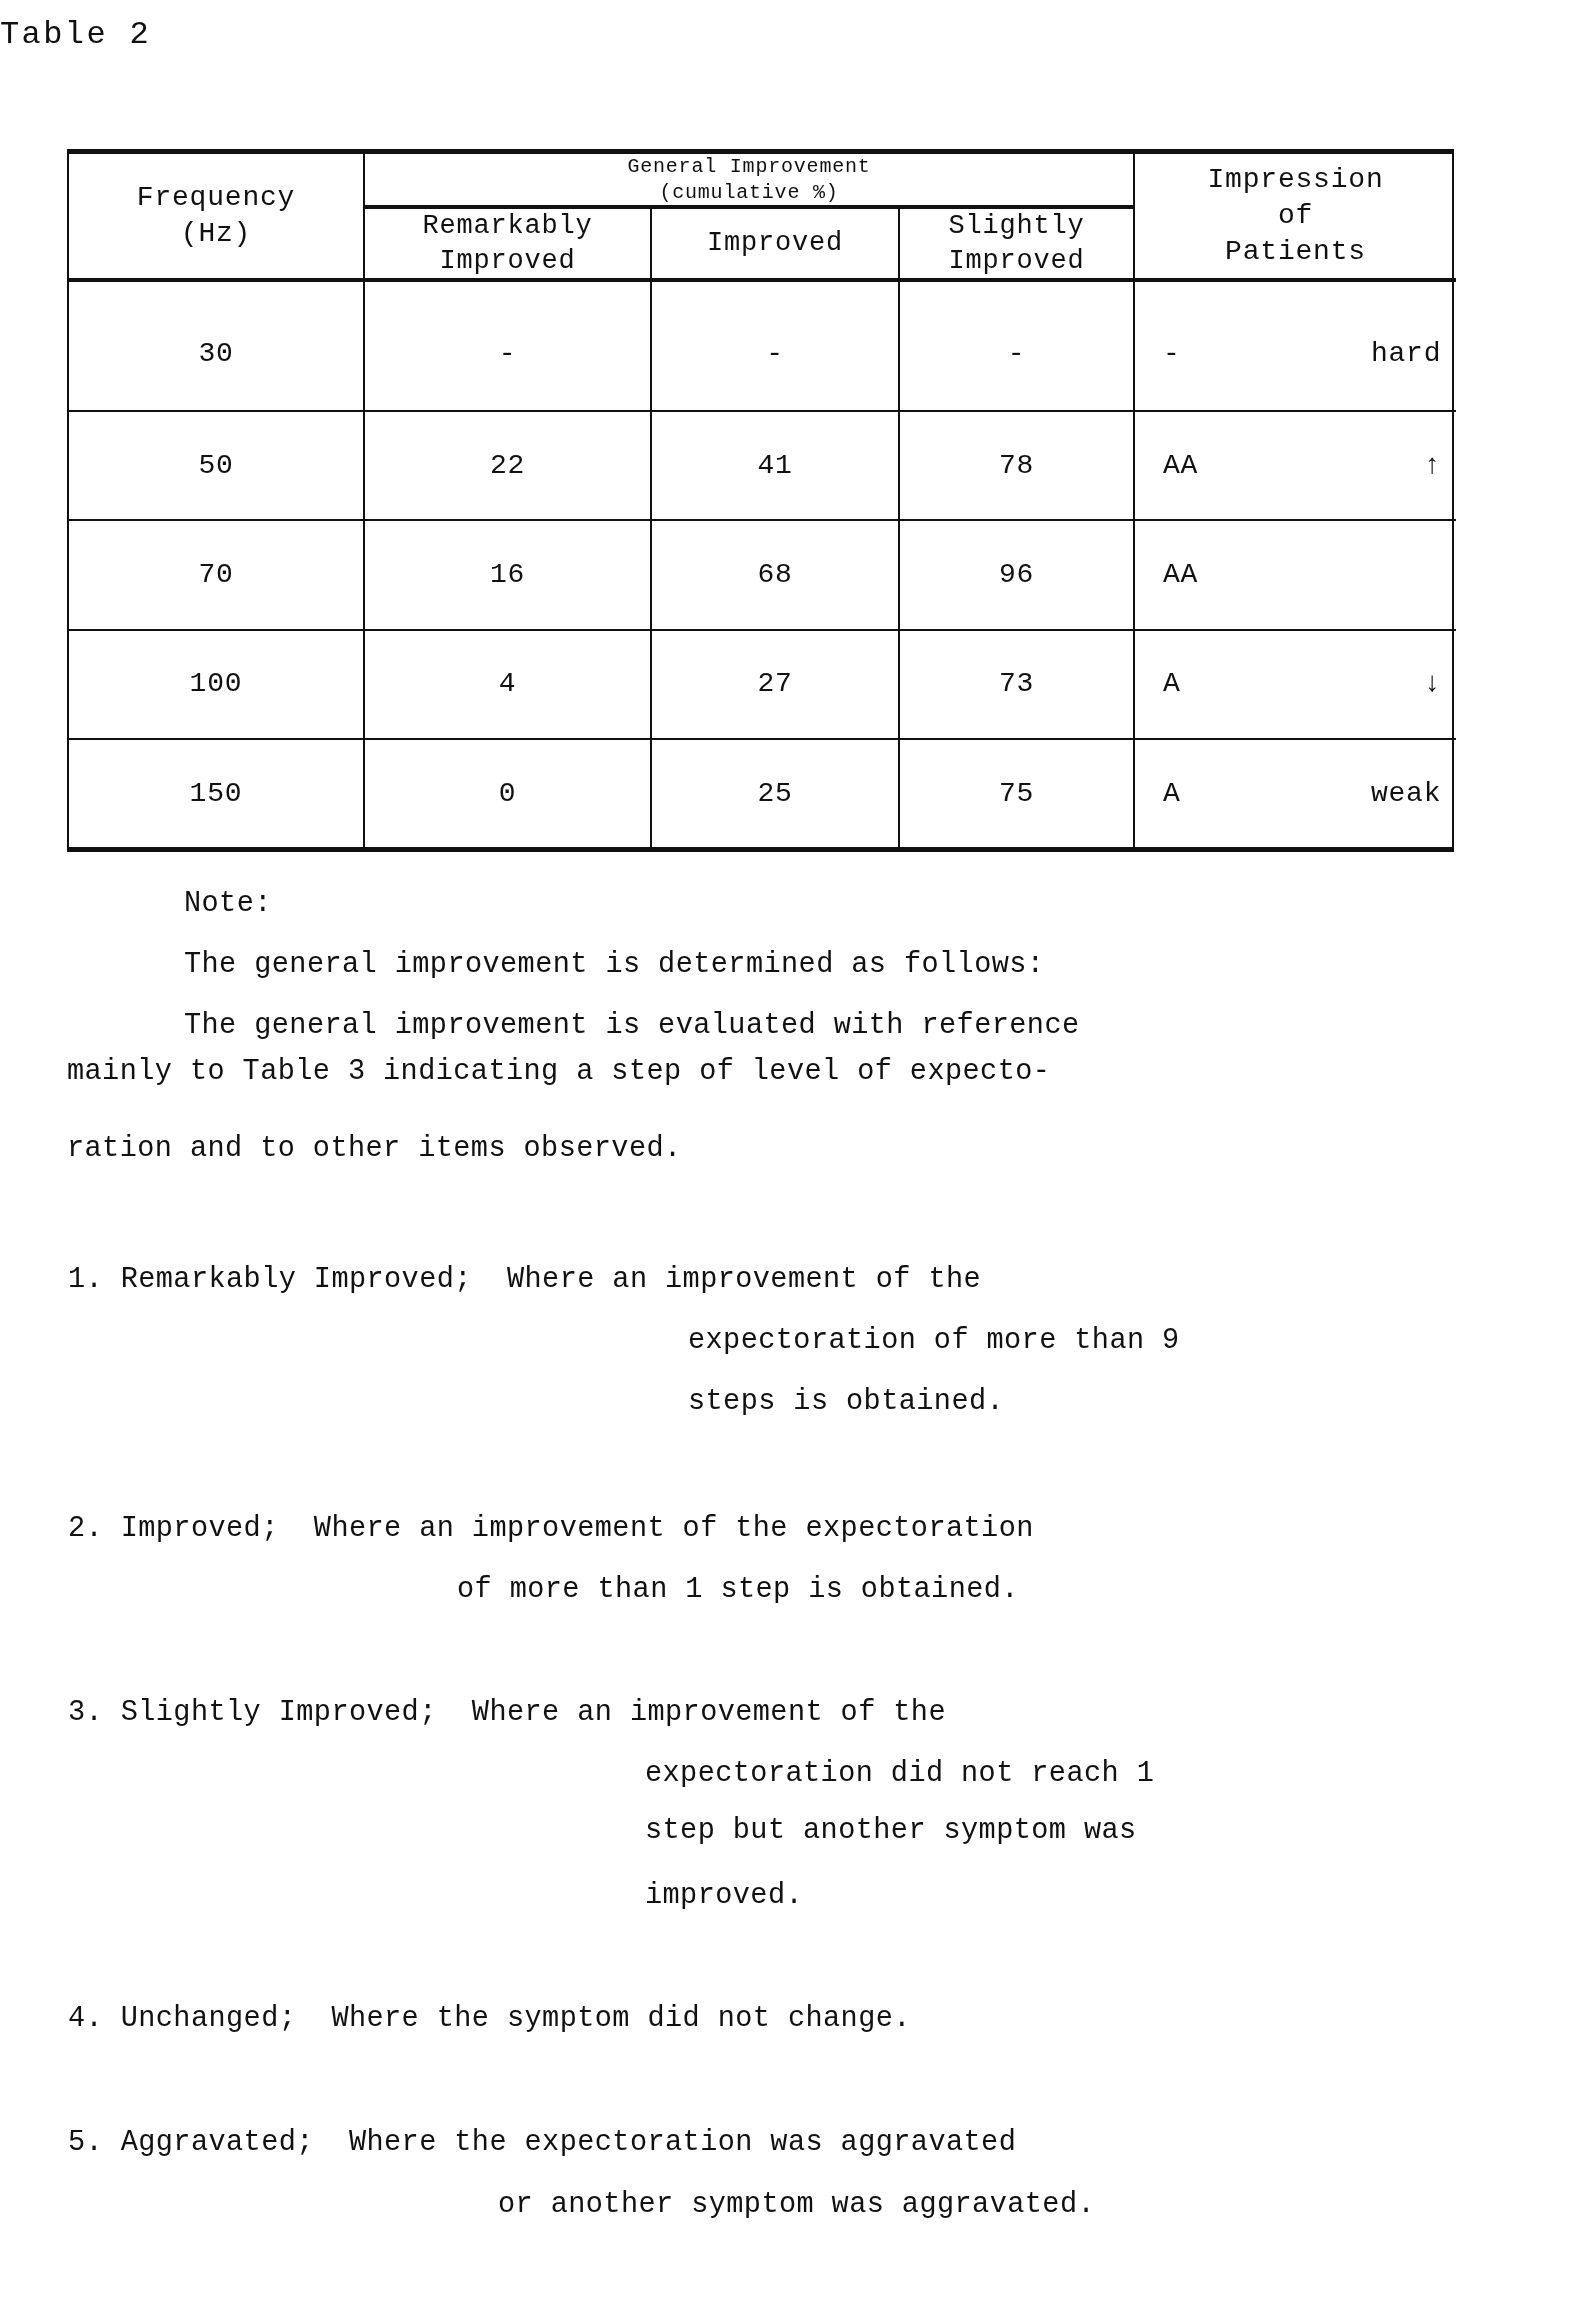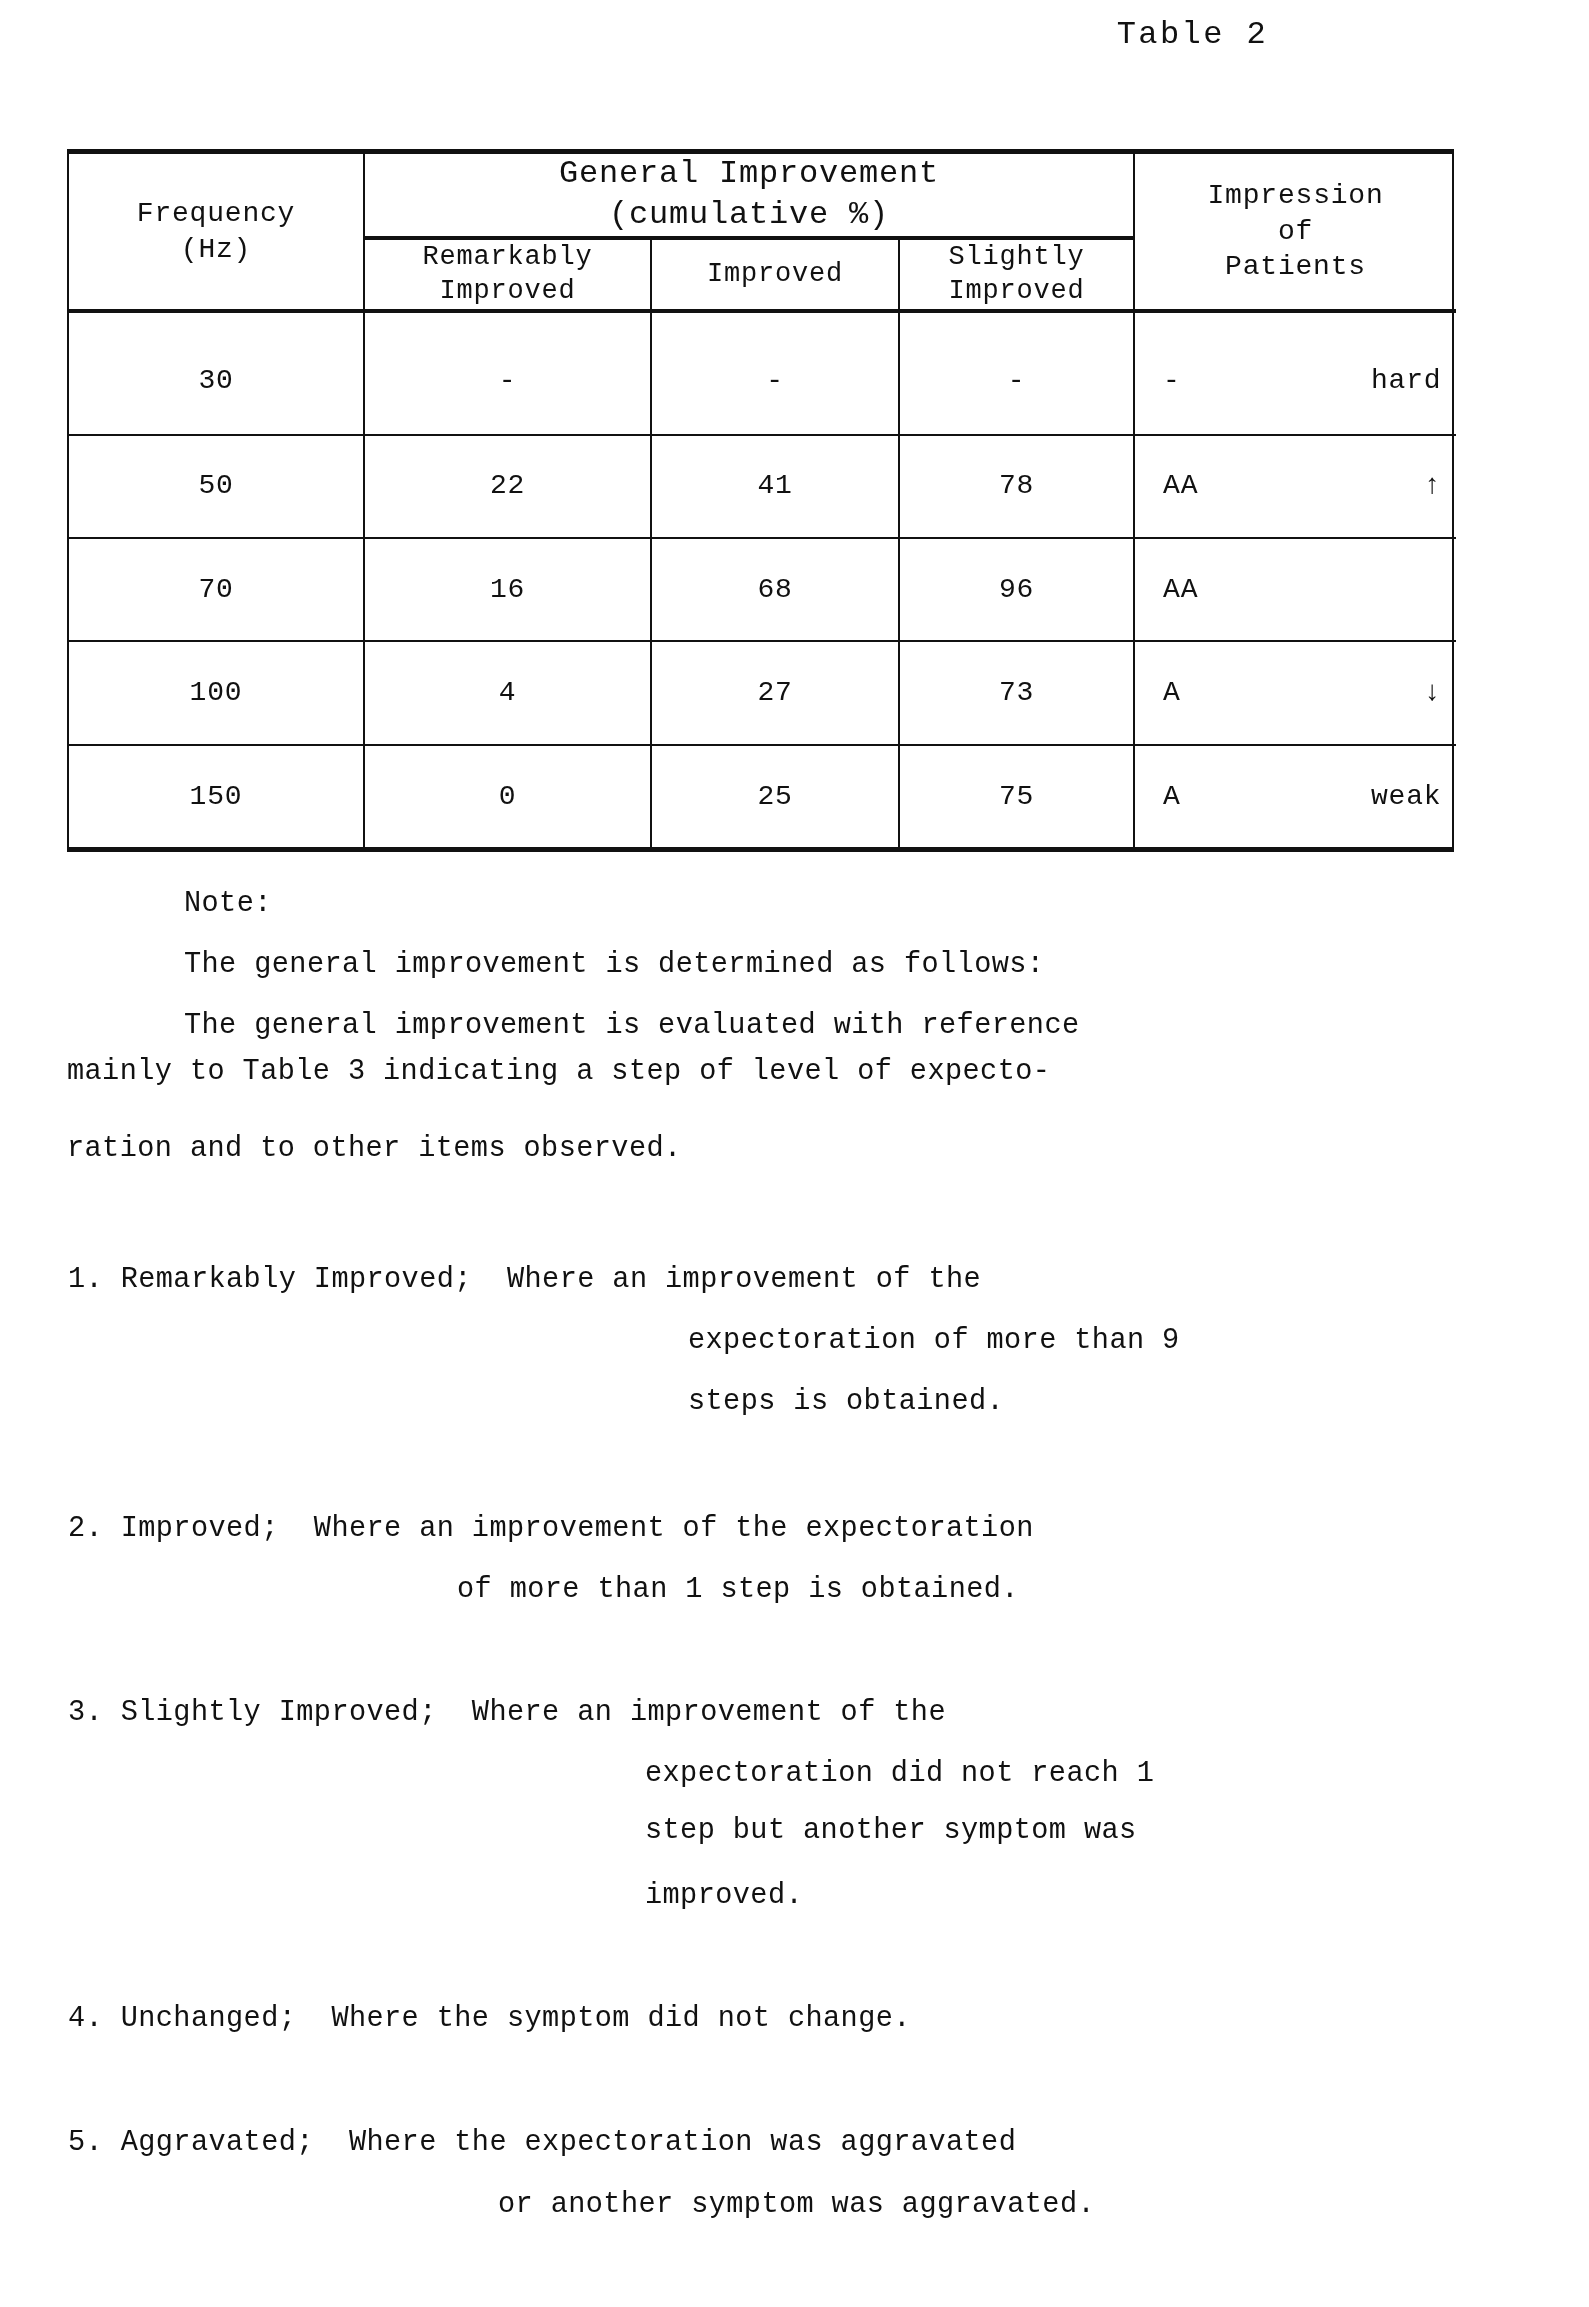--- a/index.html
+++ b/index.html
@@ -20,21 +20,21 @@
     position: absolute;
     inset: 0;
   }
 
   
   .doc-title {
     position: absolute;
     top: 16.3px;
     left: 0;
     width: 1268px;
-    text-align: right;
+    text-align: left;
     font-size: 32px;
     letter-spacing: 2.4px;
     font-weight: 500;
   }
 
   
   .tbl-wrap {
     position: absolute;
     left: 67px;
     top: 149px;
@@ -74,21 +74,21 @@
   .hdr-thick-bottom { border-bottom: 4.9px solid #111 !important; }
   .hdr-sub-top      { border-top: 4.9px solid #111 !important; }
 
   .col-freq { width: 295px; }
   .col-rem  { width: 287px; }
   .col-imp  { width: 248px; }
   .col-sli  { width: 235px; }
   .col-pat  { width: 322px; }
 
   .cell-freq-head { font-size: 28px; }
-  .cell-gi-head   { font-size: 32px; }
+  .cell-gi-head   { font-size: 20px; }
   .cell-pat-head  { font-size: 28px; }
   .sub-head       { font-size: 27px; }
 
   .body-row td { height: 78px; border-top: none; border-bottom: none; }
   .body-row:first-child td { padding-top: 14.7px; }
 
   .dash { font-size: 28px; }
 
   
   .impression {

